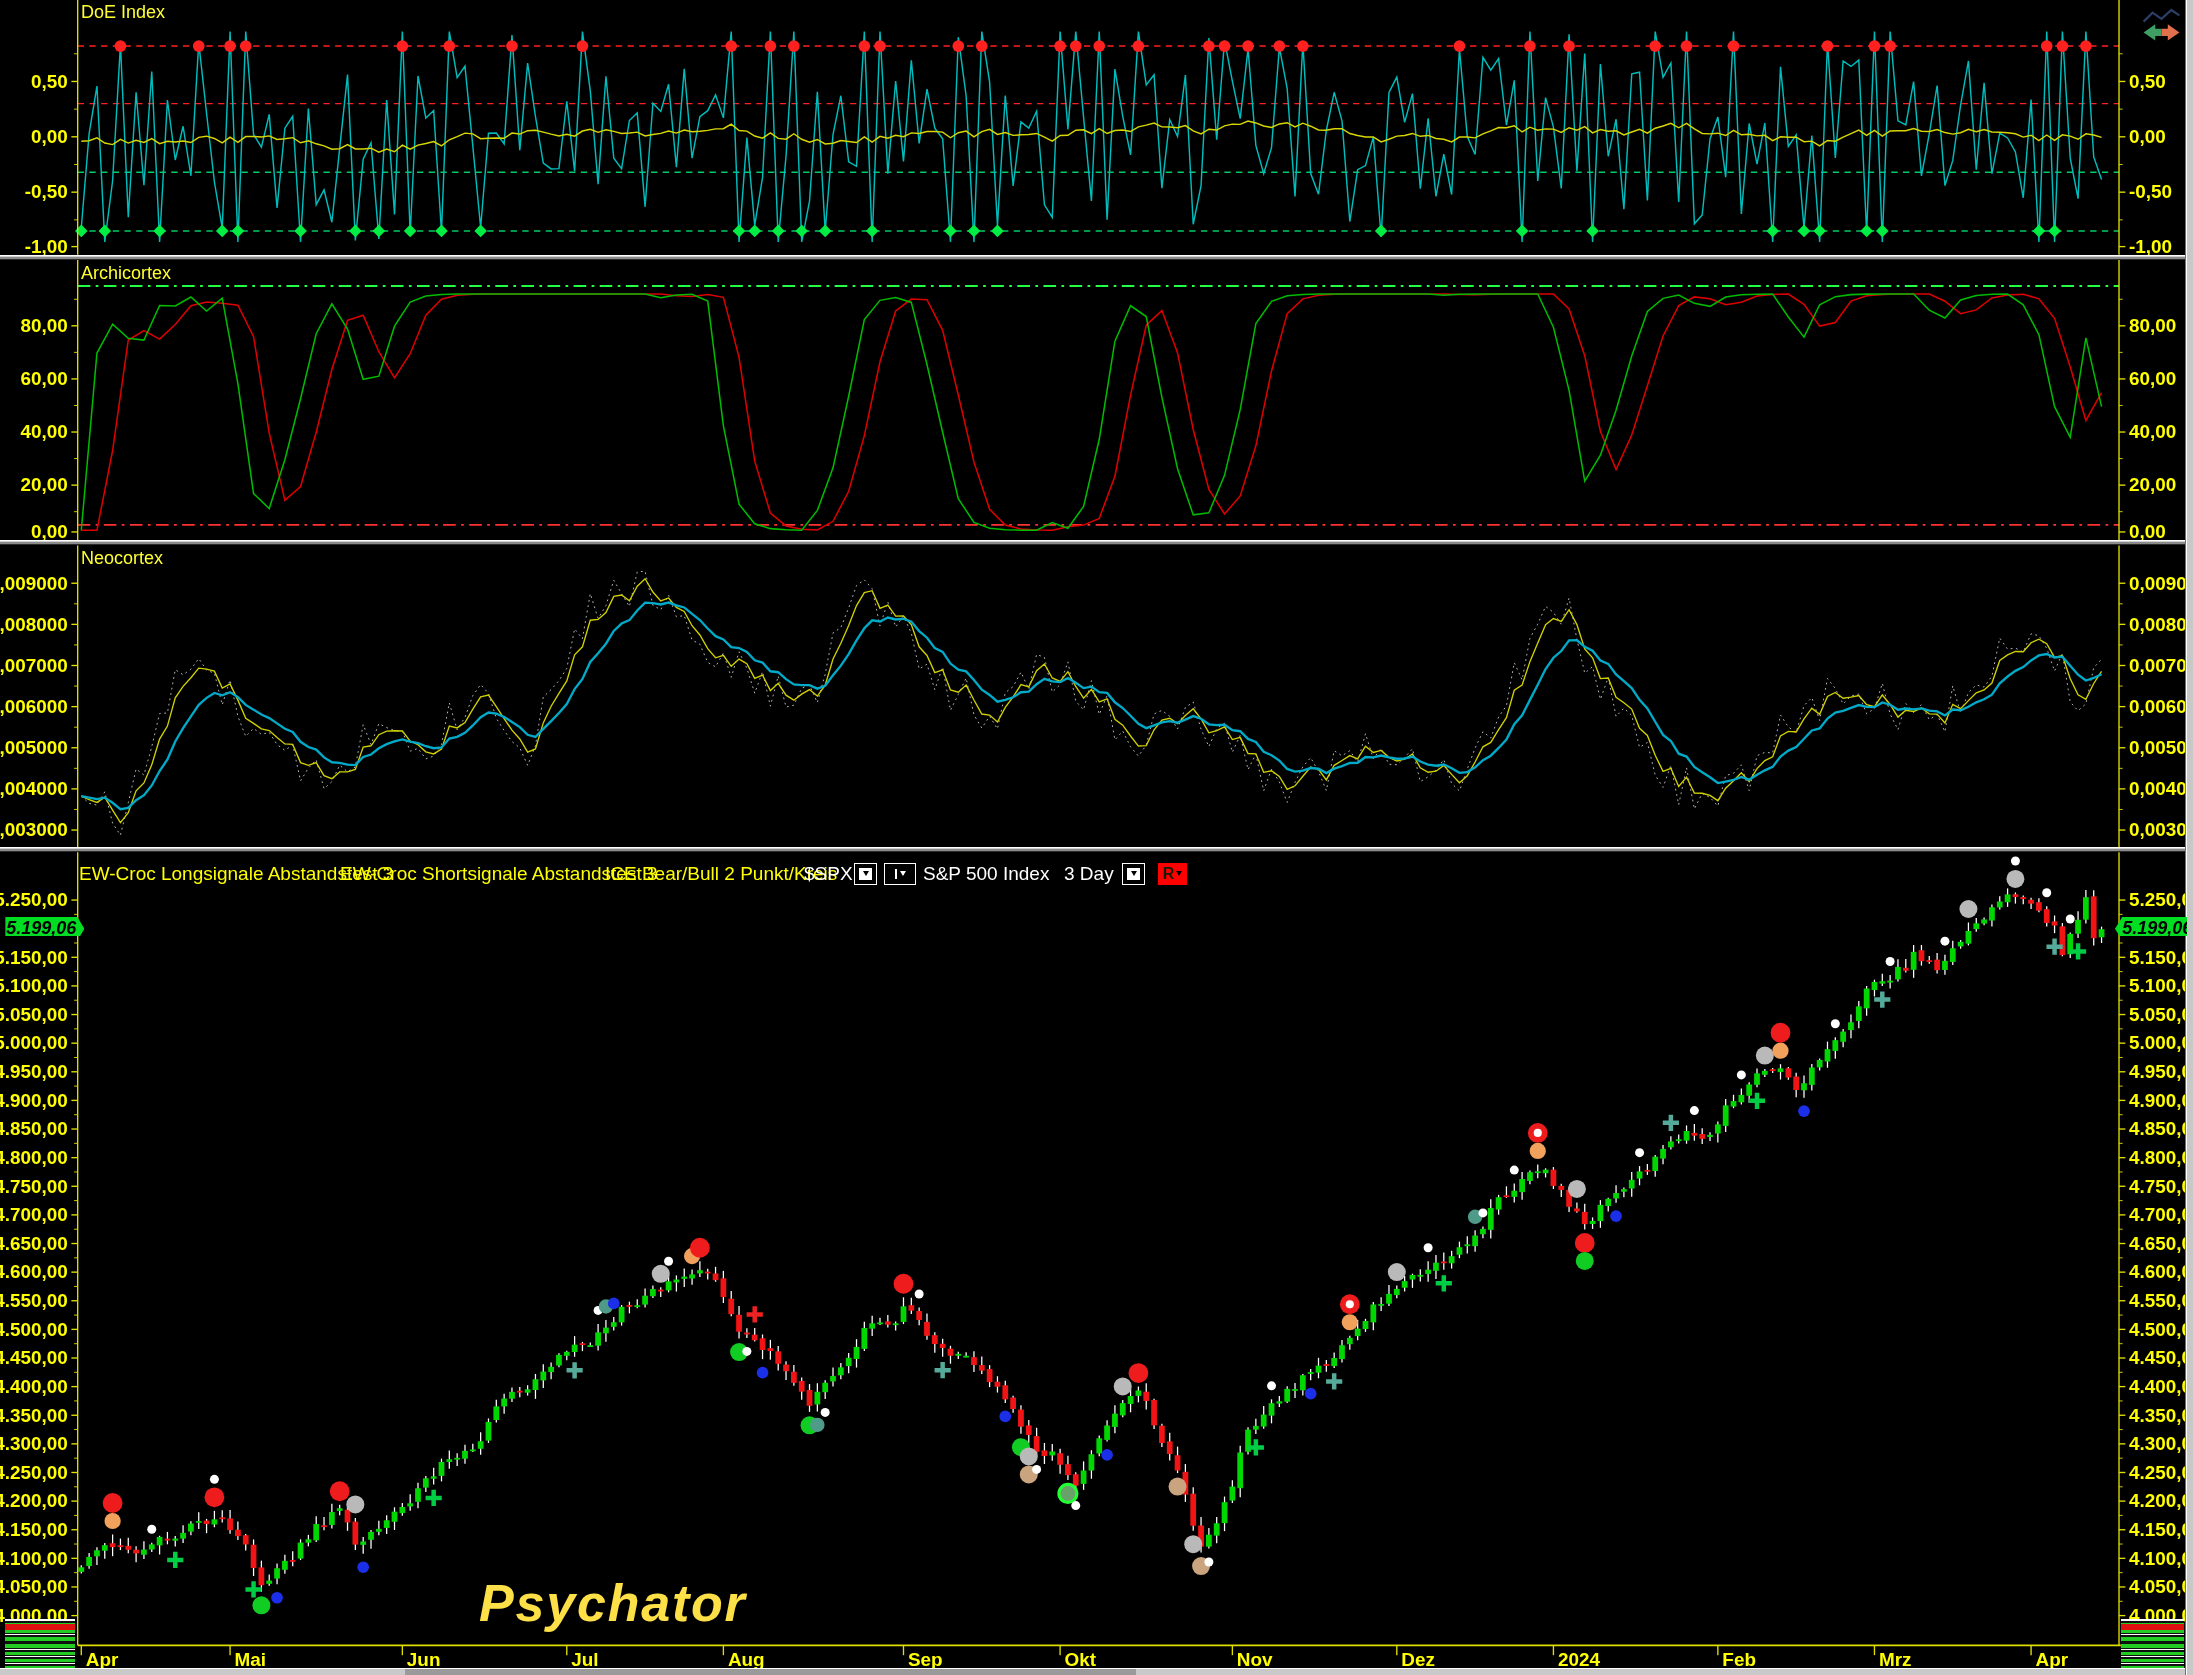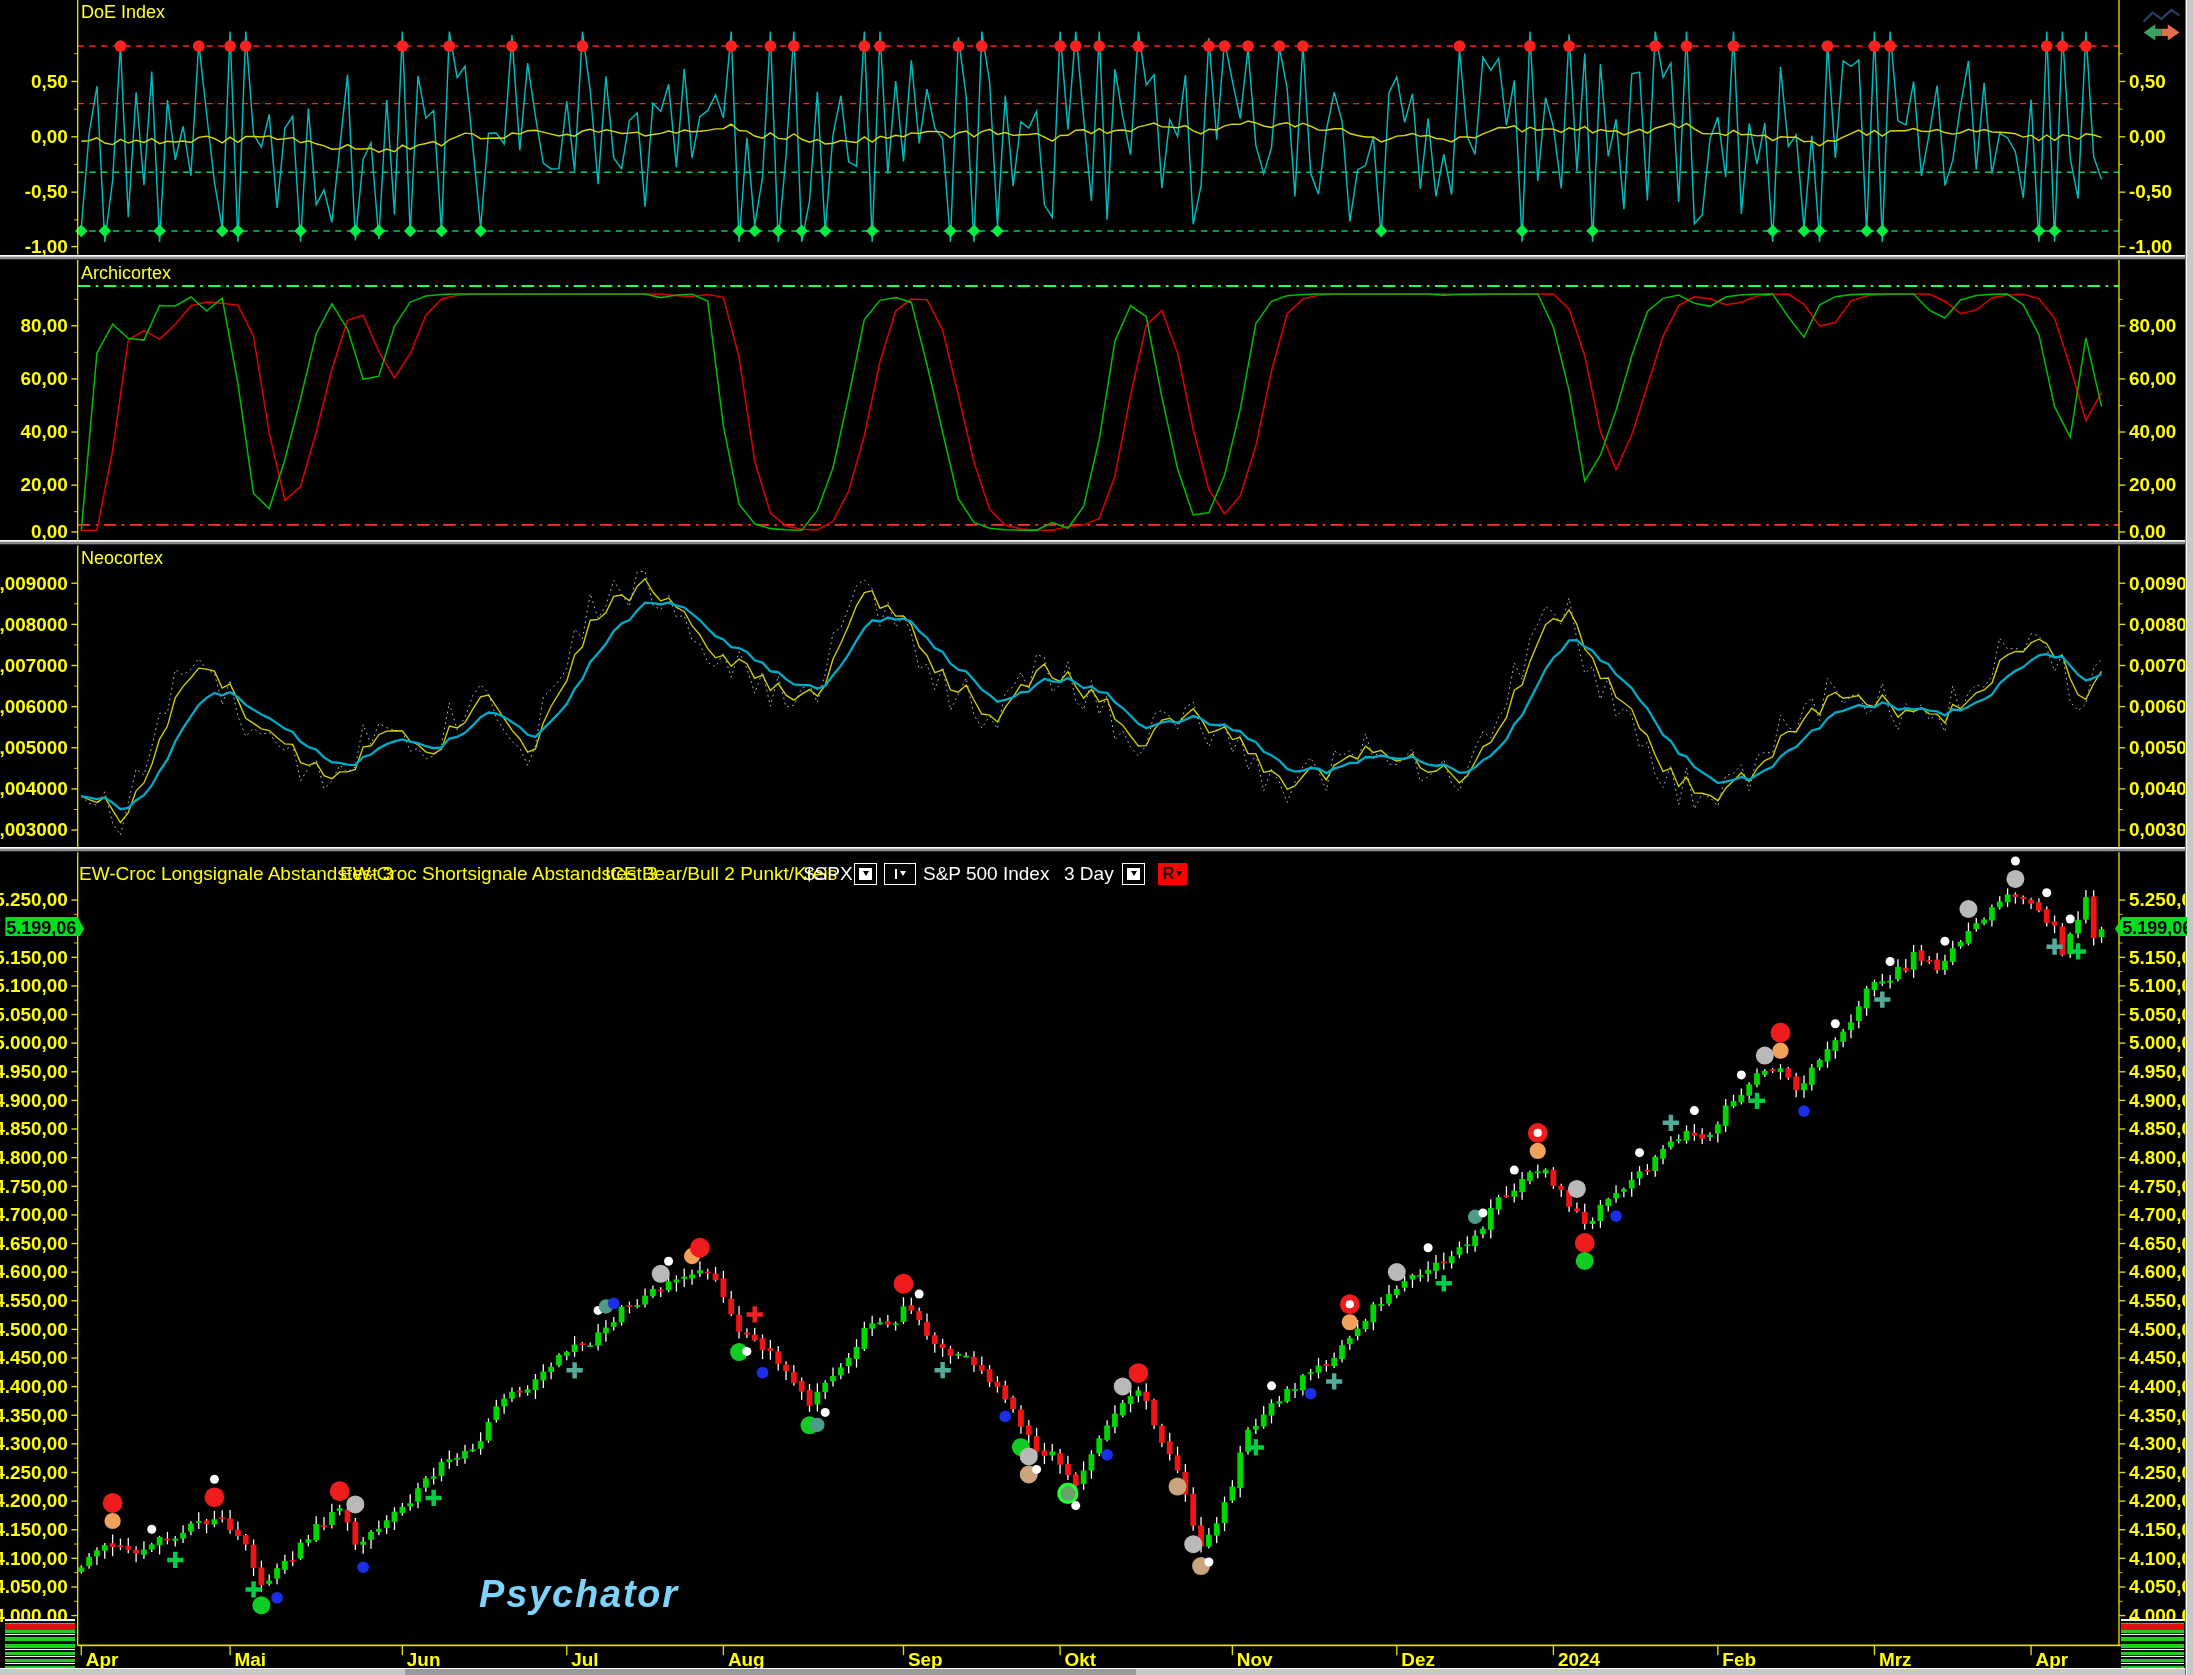--- a/index.html
+++ b/index.html
@@ -16,24 +16,24 @@
   .hlab{position:absolute;top:860px;height:27px;line-height:27px;color:#ffff00;font-size:19px;z-index:6;white-space:nowrap;}
   .wlab{position:absolute;top:860px;height:27px;line-height:27px;color:#ffffff;font-size:19px;z-index:6;white-space:nowrap;text-align:center;}
   .btn{position:absolute;top:863px;width:23.4px;height:21.6px;border:1.8px solid #fff;background:#000;z-index:6;
        display:flex;align-items:center;justify-content:center;box-sizing:border-box;gap:1.8px;}
   .chip{width:12.6px;height:12.6px;background:#fff;display:flex;align-items:center;justify-content:center;}
   .tri{width:0;height:0;border-left:3.6px solid transparent;border-right:3.6px solid transparent;border-top:5.4px solid #000;}
   .ilabel{color:#fff;font-size:14.4px;font-weight:700;}
   .rbtn{position:absolute;top:863px;width:29px;height:21.6px;background:#ff0000;z-index:6;color:#1a1a00;
         font-weight:700;font-size:16px;display:flex;align-items:center;justify-content:center;gap:1.8px;box-sizing:border-box;}
   .rbtn .tri{border-top-color:#000;}
-  #watermark{position:absolute;left:479px;top:1573px;color:#7dd3fc;font-size:38px;font-weight:700;
+  #watermark{position:absolute;left:479px;top:1573px;color:#fde047;font-size:52px;font-weight:700;
         font-style:italic;z-index:6;letter-spacing:1.8px;}
   .badge{position:absolute;height:19px;background:#00dd22;color:#000;font-weight:700;font-size:18px;
-         line-height:23.4px;text-align:center;z-index:6;}
+         line-height:23.4px;text-align:center;z-index:6;font-style:italic;}
   #badgeL{left:5.4px;top:917px;width:79px;clip-path:polygon(0 0,72px 0,79px 11.7px,72px 23.4px,0 23.4px);padding-right:7.2px;box-sizing:border-box;}
   #badgeR{left:2115px;top:917px;width:72px;clip-path:polygon(7.2px 0,72px 0,72px 23.4px,7.2px 23.4px,0 11.7px);padding-left:7.2px;box-sizing:border-box;}
   .stack{position:absolute;top:1619px;height:48px;z-index:6;border-top:0.9px solid #fff;border-bottom:0.9px solid #fff;
      background:linear-gradient(180deg,rgba(0,0,0,0) 0 4.5px,#e01010 4.5px 10px,rgba(0,0,0,0) 10px 100%),
         repeating-linear-gradient(180deg,#ffffff 0 0.9px,#101010 0.9px 2.7px,#22cc22 2.7px 6.3px,#101010 6.3px 7.2px);}
   #stackL{left:5.4px;width:70px;}
   #stackR{left:2121px;width:63px;}
   #cornericon{position:absolute;left:2140px;top:7.2px;z-index:6;}
 </style>
 </head>

